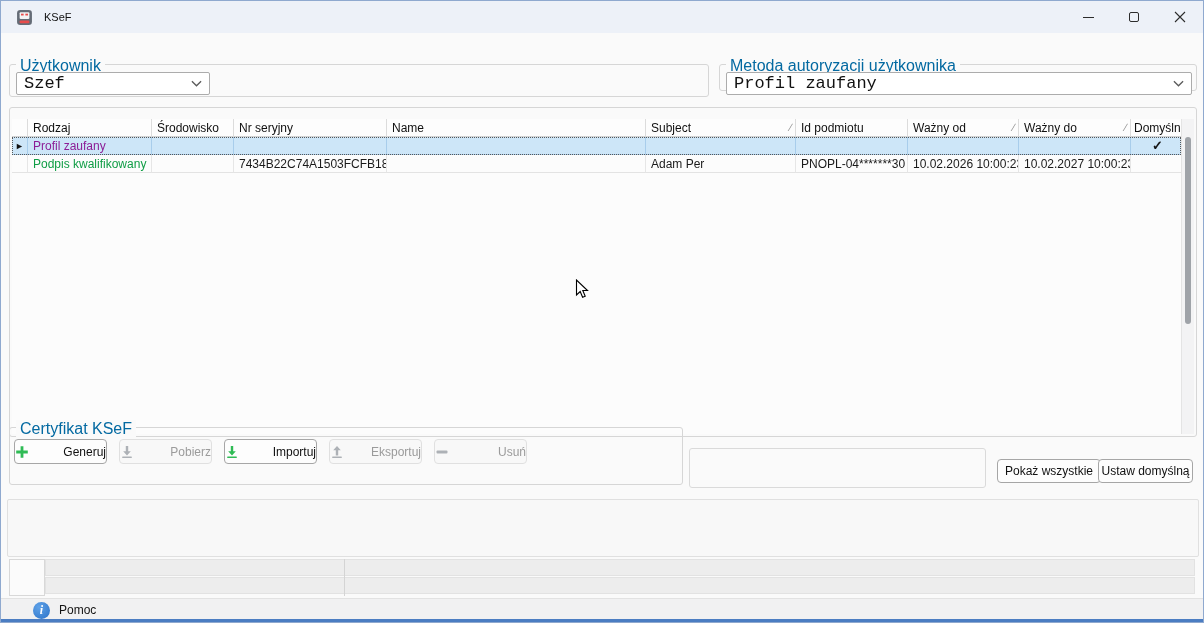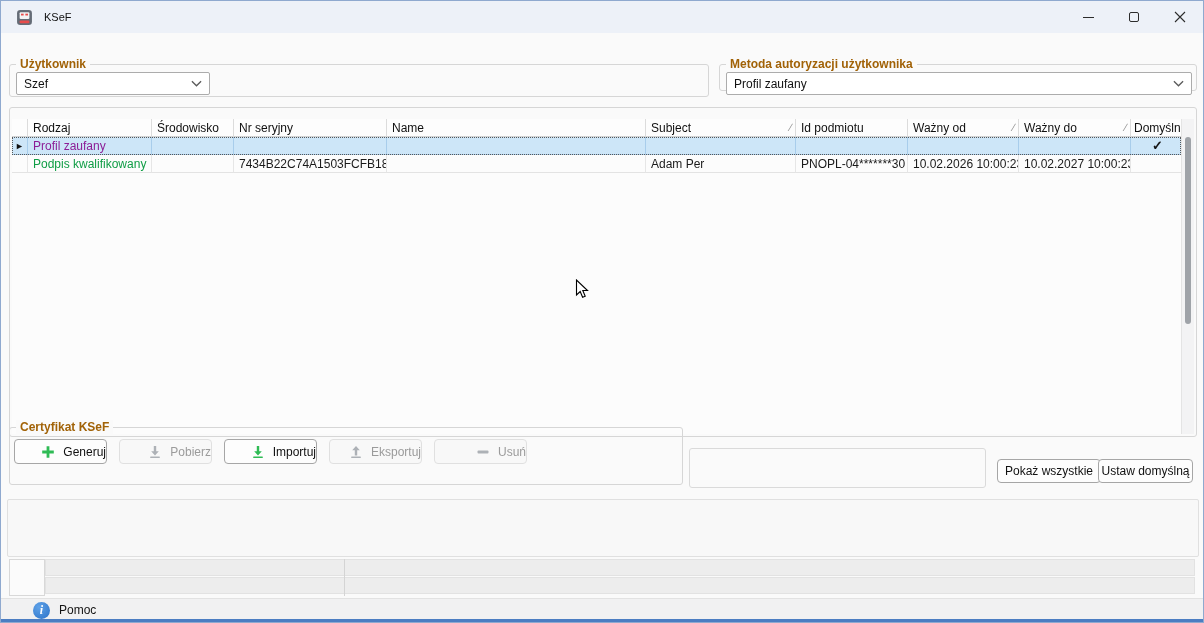--- a/index.html
+++ b/index.html
@@ -19,43 +19,43 @@
   .win-btn { width:46px; height:32px; display:flex; align-items:center; justify-content:center; }
   .glyph-min { width:11px; height:1px; background:#2c2c2c; }
   .glyph-max { width:10px; height:10px; border:1px solid #2c2c2c; border-radius:2px; }
   
   .tabstrip { position:absolute; left:0; top:32px; right:0; height:26px; background:#e8ecf3; border-bottom:1px solid #ccd1d9; }
   .tab { position:absolute; left:7px; top:0; height:27px; width:196px; background:#fafafa; border:1px solid #c6cad2; border-bottom:none; border-radius:2px 2px 0 0; display:flex; align-items:center; gap:7px; padding-left:9px; }
   .key-ic { width:14px; height:14px; display:inline-flex; }
   .tab-label { font-size:12px; color:#121212; white-space:nowrap; }
   
   .groupbox { position:absolute; border:1px solid #d6d6d6; border-radius:3px; }
-  .legend { position:absolute; top:-8px; left:6px; background:#fafafa; padding:0 4px; font-size:12px; color:#a16207; white-space:nowrap;font-weight:bold; }
+  .legend { position:absolute; top:-8px; left:6px; background:#fafafa; padding:0 4px; font-size:16px; color:#0369a1; white-space:nowrap; }
   
   .combo { position:absolute; background:#fff; border:1px solid #acacac; border-radius:2px; display:flex; align-items:center; padding:0 7px; }
-  .combo-value { flex:1; font-size:12px; color:#111; }
+  .combo-value { flex:1; font-size:17px; color:#111;font-family:Liberation Mono, monospace; }
   .chev { width:11px; height:7px; display:inline-flex; }
   
   .grid-area { position:absolute; left:2px; top:11px; right:15px; bottom:2px; background:#fcfcfc; overflow:hidden; }
   .g-row { display:grid; grid-template-columns:16px 124px 82px 153px 259px 150px 112px 111px 112px 54px; }
   .gc { height:18px; display:flex; align-items:center; padding-left:5px; white-space:nowrap; overflow:hidden; font-size:12px; }
   .g-header .gc { background:#fdfdfd; border-right:1px solid #dcdcdc; border-bottom:1px solid #d2d2d2; color:#101010; }
   .sort { margin-left:auto; margin-right:3px; font-size:10px; color:#8f8f8f; transform:skewX(-18deg); }
   .g-data .gc { border-right:1px solid #e6e6e6; border-bottom:1px solid #e3e3e3; }
   .g-sel .gc { background:#cde6f8; border-right:1px solid #a8cdeb; border-bottom:1px solid #a8cdeb; }
   .g-sel { outline:1px dotted #56585a; outline-offset:-1px; }
   .ind-cell { justify-content:center; padding-left:0 !important; }
   .ind { font-size:9px; color:#111; }
   .txt-purple { color:#8c1e96; }
   .txt-green { color:#0f9d45; }
   .check-cell { justify-content:center; padding-left:0 !important; font-weight:bold; font-size:13px; color:#161616; }
   .vscroll { position:absolute; right:2px; top:11px; bottom:2px; width:13px; background:#f3f3f4; border-left:1px solid #e4e4e4; }
   .vthumb { position:absolute; left:3px; top:18px; width:6px; height:187px; background:#9fa3a8; border-radius:3px; }
   
-  .btn { display:flex; align-items:center; justify-content:flex-end; gap:8px; height:25px; background:#fdfdfd; border:1px solid #a6a6a6; border-radius:4px; font-size:12px; color:#111; }
+  .btn { display:flex; align-items:center; justify-content:space-between; gap:8px; height:25px; background:#fdfdfd; border:1px solid #a6a6a6; border-radius:4px; font-size:12px; color:#111; }
   .btn.disabled { border-color:#e0e0e0; background:#f8f8f8; color:#9b9b9b; }
   .btn-row { position:absolute; left:4px; top:11px; display:flex; gap:12px; }
   .btn-row .btn { width:93px; }
   .bicon { width:14px; height:14px; display:inline-flex; }
   .action-btn { position:absolute; height:24px; background:#fdfdfd; border:1px solid #a6a6a6; border-radius:4px; font-size:12px; color:#111; display:flex; align-items:center; justify-content:center; }
   
   .mid-panel { position:absolute; left:688px; top:447px; width:297px; height:40px; border:1px solid #dadada; border-radius:3px; }
   .big-panel { position:absolute; left:6px; top:498px; width:1192px; height:58px; background:#f8f8f8; border:1px solid #e0e0e0; border-radius:2px; }
   .mini-hdr { position:absolute; left:8px; top:558px; width:36px; height:37px; background:#fbfbfb; border:1px solid #d8d8d8; }
   .mini-rows { position:absolute; left:44px; top:558px; width:1150px; height:37px; }

